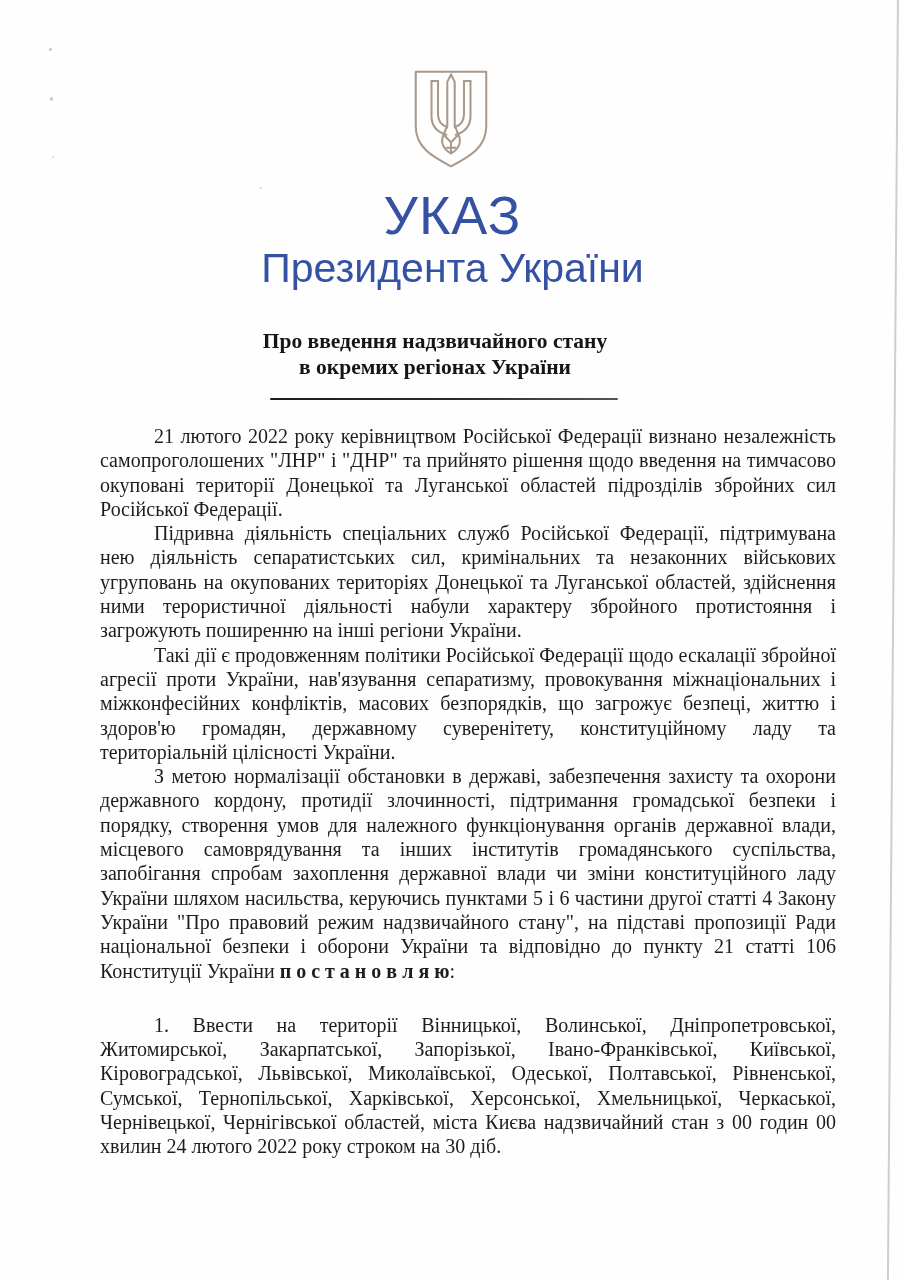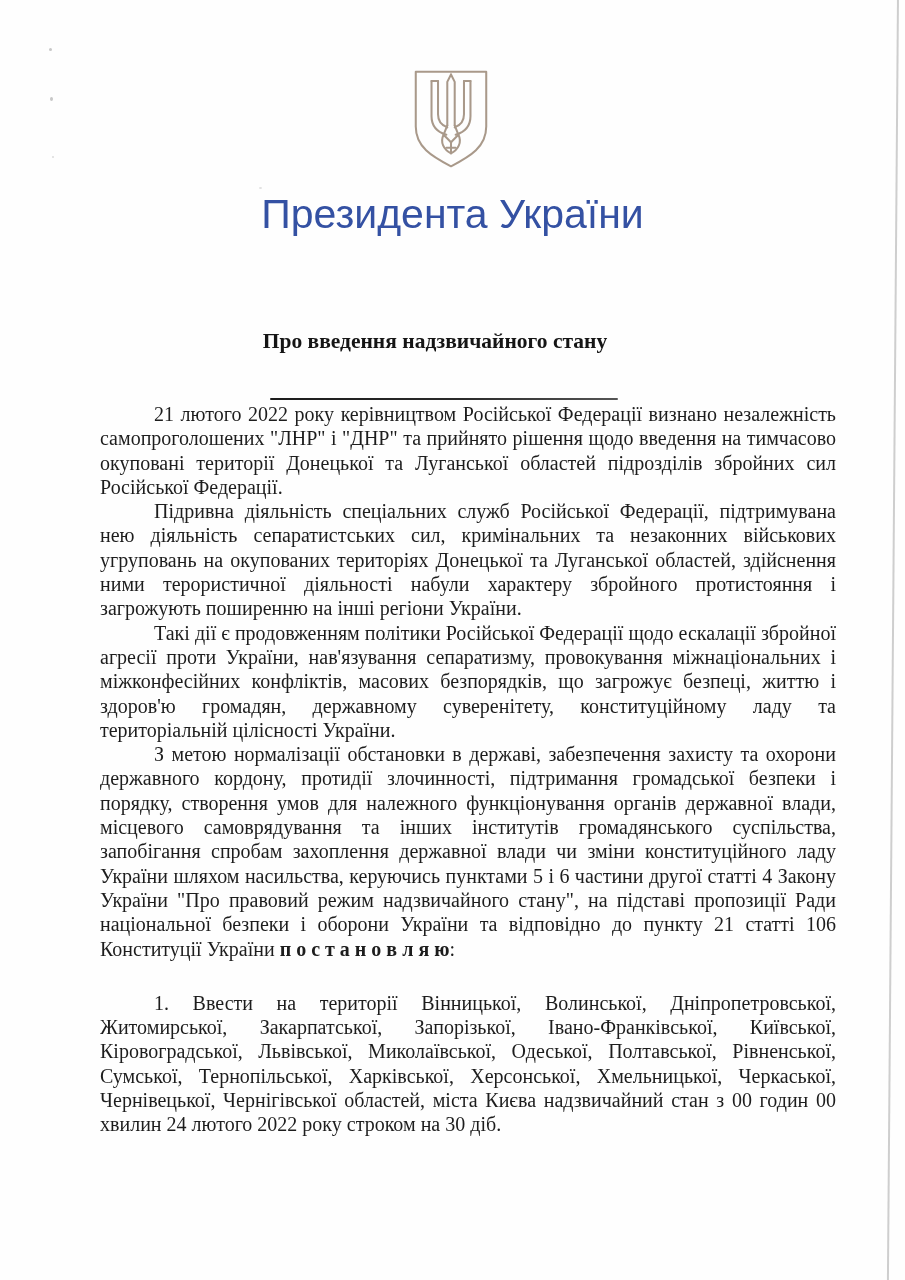--- a/index.html
+++ b/index.html
@@ -61,21 +61,21 @@
     top: 398px;
     width: 348px;
     height: 2px;
     background: linear-gradient(to right, #1c1c1c 0%, #2a2a2a 55%, #555 100%);
     border-radius: 1px;
   }
   
   .body-text {
     position: absolute;
     left: 100px;
-    top: 402px;
+    top: 424px;
     width: 736px;
     font-size: 20px;
     line-height: 24.3px;
     color: #1d1d1d;
     text-align: justify;
   }
   .body-text p {
     margin: 0;
     text-indent: 54px;
   }
@@ -131,25 +131,27 @@
 
       <path d="M41 62 L37 72 L45 80 L53 72 L49 62"></path>
       <path d="M45 80 V92"></path>
       <path d="M40 86 H50"></path>
       <path d="M37 72 C33 80 37 88 45 92"></path>
       <path d="M53 72 C57 80 53 88 45 92"></path>
     </svg>
   </div>
 
   <div class="title-block">
+    <div class="title-line1">УКАЗ</div>
     <div class="title-line2">Президента України</div>
   </div>
 
   <div class="subject-block">
     <div>Про введення надзвичайного стану</div>
+    <div>в окремих регіонах України</div>
   </div>
 
   <div class="divider"></div>
 
   <div class="body-text">
     <p><span>21 лютого 2022 року керівництвом Російської Федерації визнано незалежність самопроголошених "ЛНР" і "ДНР" та прийнято рішення щодо введення на тимчасово окуповані території Донецької та Луганської областей підрозділів збройних сил Російської Федерації.</span></p>
     <p><span>Підривна діяльність спеціальних служб Російської Федерації, підтримувана нею діяльність сепаратистських сил, кримінальних та незаконних військових угруповань на окупованих територіях Донецької та Луганської областей, здійснення ними терористичної діяльності набули характеру збройного протистояння і загрожують поширенню на інші регіони України.</span></p>
     <p><span>Такі дії є продовженням політики Російської Федерації щодо ескалації збройної агресії проти України, нав'язування сепаратизму, провокування міжнаціональних і міжконфесійних конфліктів, масових безпорядків, що загрожує безпеці, життю і здоров'ю громадян, державному суверенітету, конституційному ладу та територіальній цілісності України.</span></p>
     <p><span>З метою нормалізації обстановки в державі, забезпечення захисту та охорони державного кордону, протидії злочинності, підтримання громадської безпеки і порядку, створення умов для належного функціонування органів державної влади, місцевого самоврядування та інших інститутів громадянського суспільства, запобігання спробам захоплення державної влади чи зміни конституційного ладу України шляхом насильства, керуючись пунктами 5 і 6 частини другої статті 4 Закону України "Про правовий режим надзвичайного стану", на підставі пропозиції Ради національної безпеки і оборони України та відповідно до пункту 21 статті 106 Конституції України </span><span class="decree-word">п о с т а н о в л я ю</span><span>:</span></p>
     <p class="spaced-before"><span>1. Ввести на території Вінницької, Волинської, Дніпропетровської, Житомирської, Закарпатської, Запорізької, Івано-Франківської, Київської, Кіровоградської, Львівської, Миколаївської, Одеської, Полтавської, Рівненської, Сумської, Тернопільської, Харківської, Херсонської, Хмельницької, Черкаської, Чернівецької, Чернігівської областей, міста Києва надзвичайний стан з 00 годин 00 хвилин 24 лютого 2022 року строком на 30 діб.</span></p>

